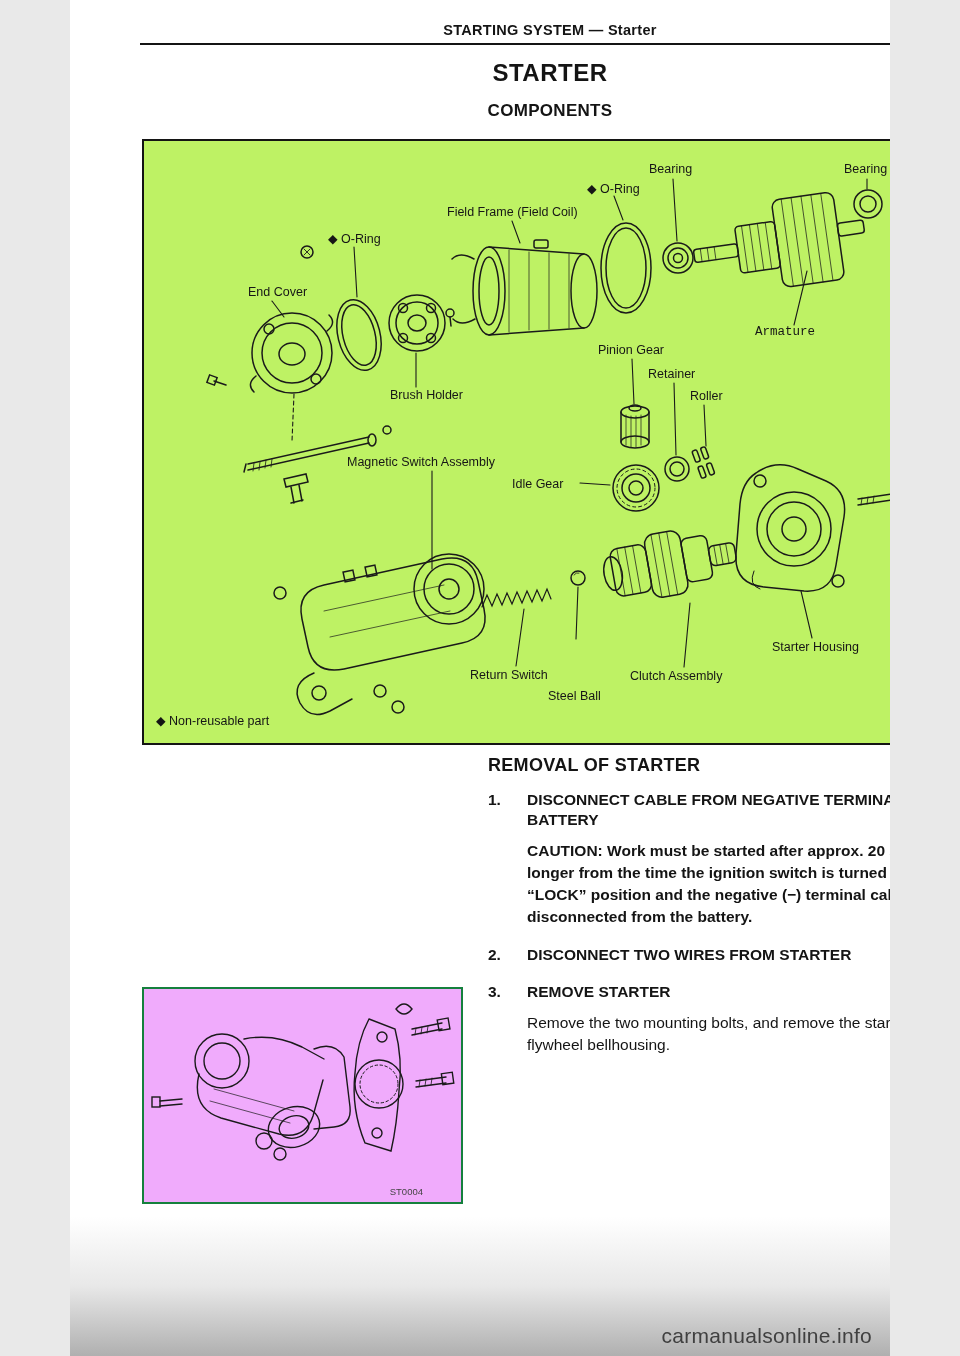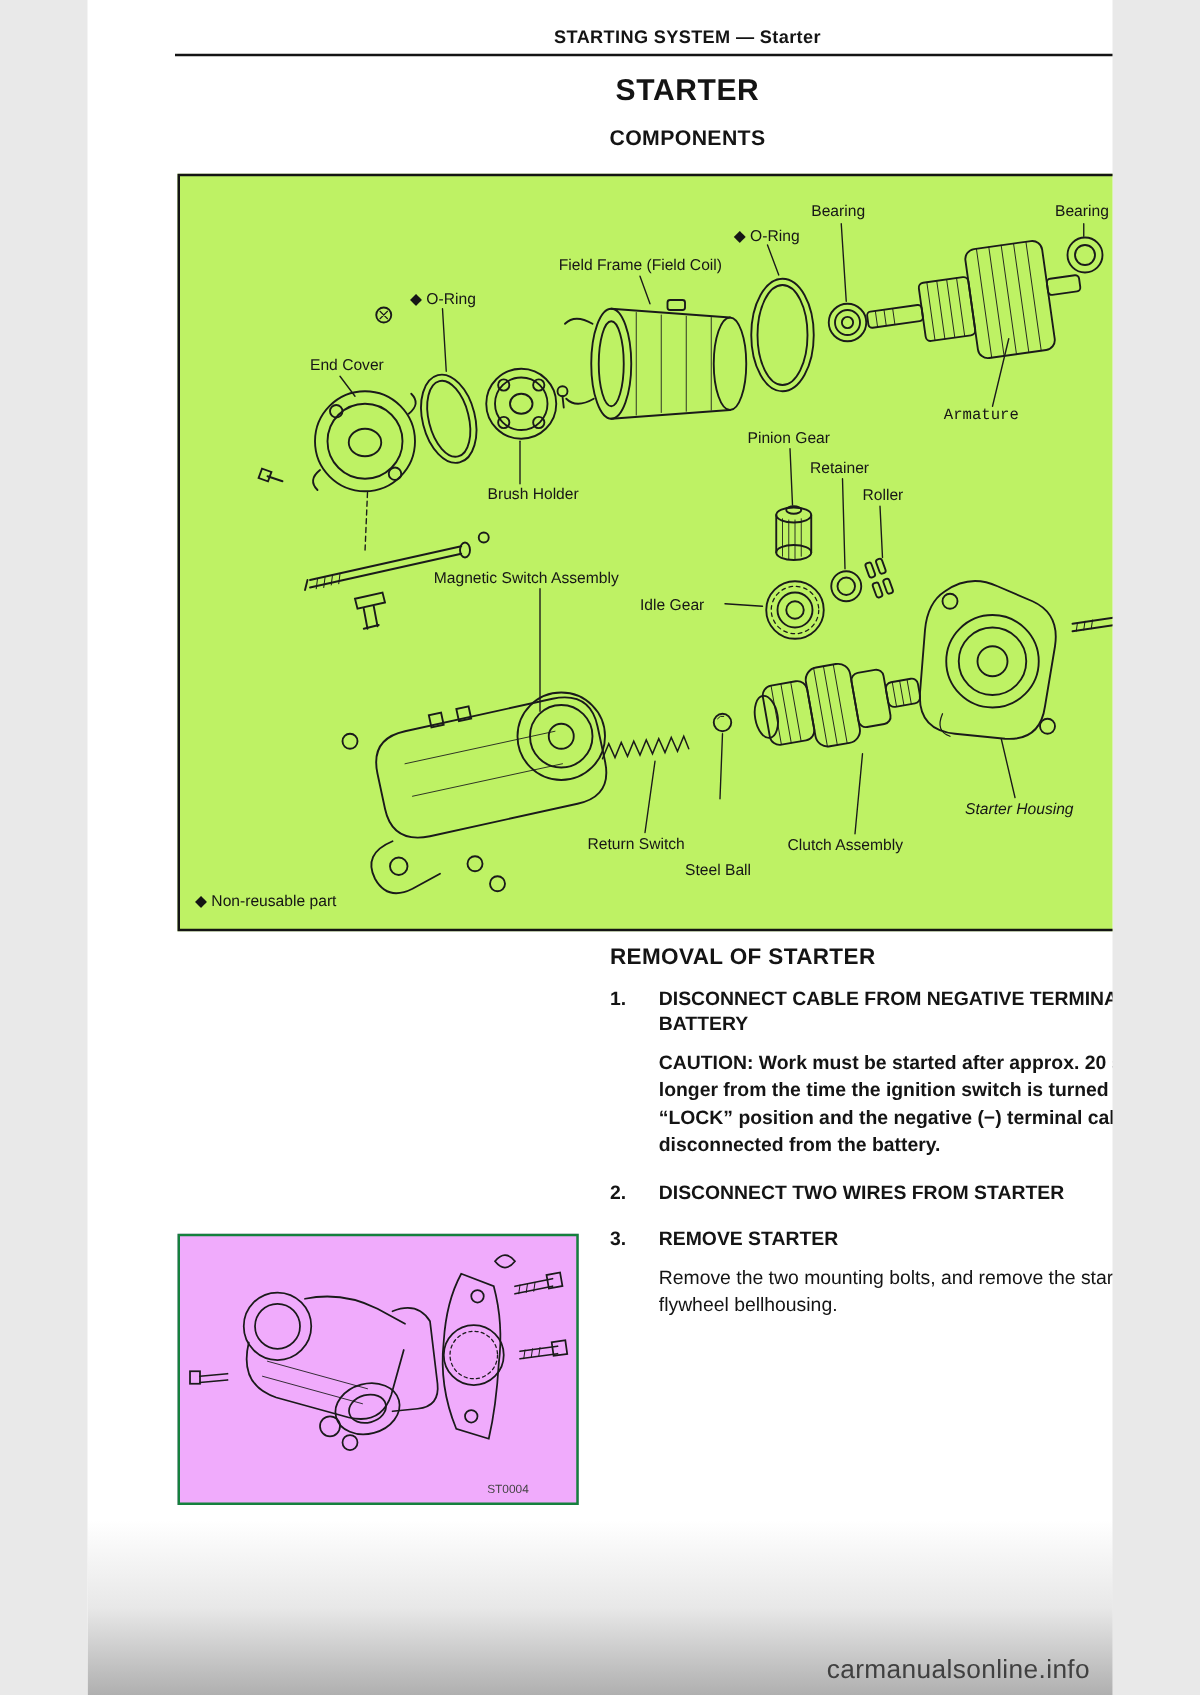--- a/index.html
+++ b/index.html
@@ -262,21 +262,21 @@
     <div class="fig-label" style="left:184px; top:90px;">◆ O-Ring</div>
     <div class="fig-label" style="left:104px; top:144px;">End Cover</div>
     <div class="fig-label" style="left:611px; top:184px;font-family:Liberation Mono, monospace;">Armature</div>
     <div class="fig-label" style="left:454px; top:202px;">Pinion Gear</div>
     <div class="fig-label" style="left:504px; top:226px;">Retainer</div>
     <div class="fig-label" style="left:246px; top:247px;">Brush Holder</div>
     <div class="fig-label" style="left:546px; top:248px;">Roller</div>
     <div class="fig-label" style="left:203px; top:314px;">Magnetic Switch Assembly</div>
     <div class="fig-label" style="left:368px; top:336px;">Idle Gear</div>
     <div class="fig-label" style="left:404px; top:500px;margin-top:48px;">Steel Ball</div>
-    <div class="fig-label" style="left:628px; top:499px;font-style:italic;">Starter Housing</div>
+    <div class="fig-label" style="left:628px; top:499px;">Starter Housing</div>
     <div class="fig-label" style="left:326px; top:527px;">Return Switch</div>
     <div class="fig-label" style="left:486px; top:528px;">Clutch Assembly</div>
 
     <div class="fig-legend">◆  Non-reusable part</div>
     <div class="fig-code">ST0286</div>
   </div>
 
   <div class="edge-tab"></div>
 
   <div class="removal-heading">REMOVAL OF STARTER</div>

